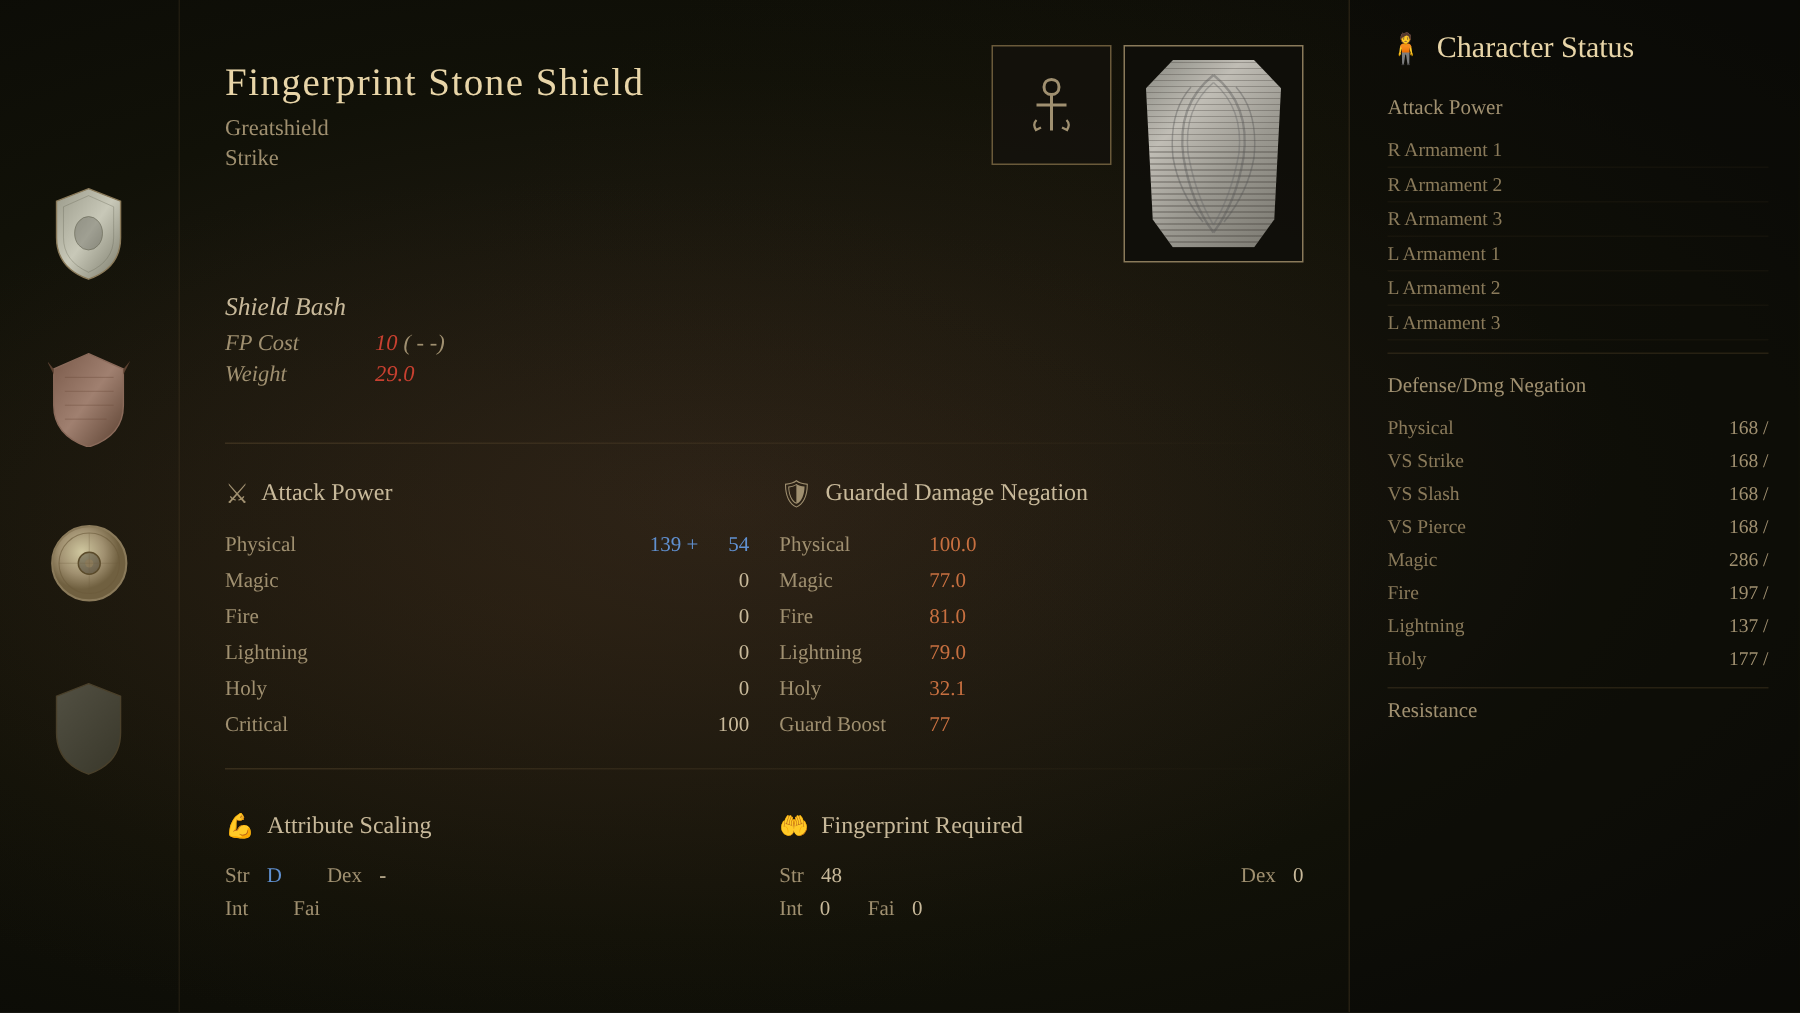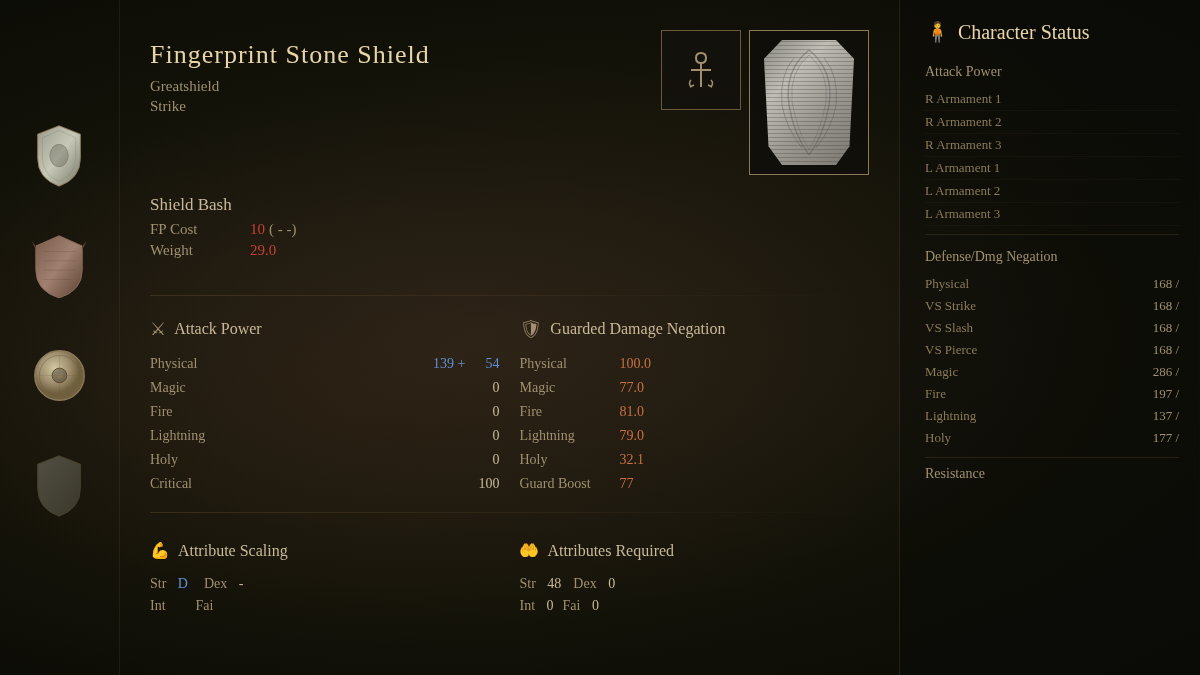--- a/index.html
+++ b/index.html
@@ -135,20 +135,21 @@
         transparent 3px,
         rgba(60,55,50,0.3) 3px,
         rgba(60,55,50,0.3) 4px
       );
     }
 
     
     .skill-section {
       margin-top: 10px;
       margin-bottom: 20px;
+      font-style: italic;
     }
 
     .skill-name {
       font-size: 17px;
       color: #c8b99a;
       margin-bottom: 6px;
     }
 
     .stat-row {
       display: flex;
@@ -517,21 +518,21 @@
 
     <div class="section-divider"></div>
 
     <div class="attr-panels">
 
       <div class="attr-panel">
         <div class="panel-header">
           <span class="panel-icon" style="font-size:16px;">💪</span>
           <span class="panel-title">Attribute Scaling</span>
         </div>
-        <div style="display:flex; gap:16px; font-size:14px;">
+        <div style="display:flex; gap:30px; font-size:14px;">
           <div>
             <span style="color:#a09070;">Str</span>
             <span style="color:#6090d0; margin-left:8px;">D</span>
           </div>
           <div>
             <span style="color:#a09070;">Dex</span>
             <span style="color:#c8b99a; margin-left:8px;">-</span>
           </div>
         </div>
         <div style="display:flex; gap:30px; font-size:14px; margin-top:6px;">
@@ -540,33 +541,33 @@
           </div>
           <div>
             <span style="color:#a09070;">Fai</span>
           </div>
         </div>
       </div>
 
       <div class="attr-panel">
         <div class="panel-header">
           <span class="panel-icon" style="font-size:16px;">🤲</span>
-          <span class="panel-title">Attributes Required</span>
-        </div>
-        <div style="display:flex; gap:12px; font-size:14px;">
+          <span class="panel-title">Fingerprint Required</span>
+        </div>
+        <div style="display:flex; gap:24px; font-size:14px;justify-content:space-between;">
           <div>
             <span style="color:#a09070;">Str</span>
             <span style="color:#c8b99a; margin-left:8px;">48</span>
           </div>
           <div>
             <span style="color:#a09070;">Dex</span>
             <span style="color:#c8b99a; margin-left:8px;">0</span>
           </div>
         </div>
-        <div style="display:flex; gap:9px; font-size:14px; margin-top:6px;">
+        <div style="display:flex; gap:25px; font-size:14px; margin-top:6px;">
           <div>
             <span style="color:#a09070;">Int</span>
             <span style="color:#c8b99a; margin-left:8px;">0</span>
           </div>
           <div>
             <span style="color:#a09070;">Fai</span>
             <span style="color:#c8b99a; margin-left:8px;">0</span>
           </div>
         </div>
       </div>

